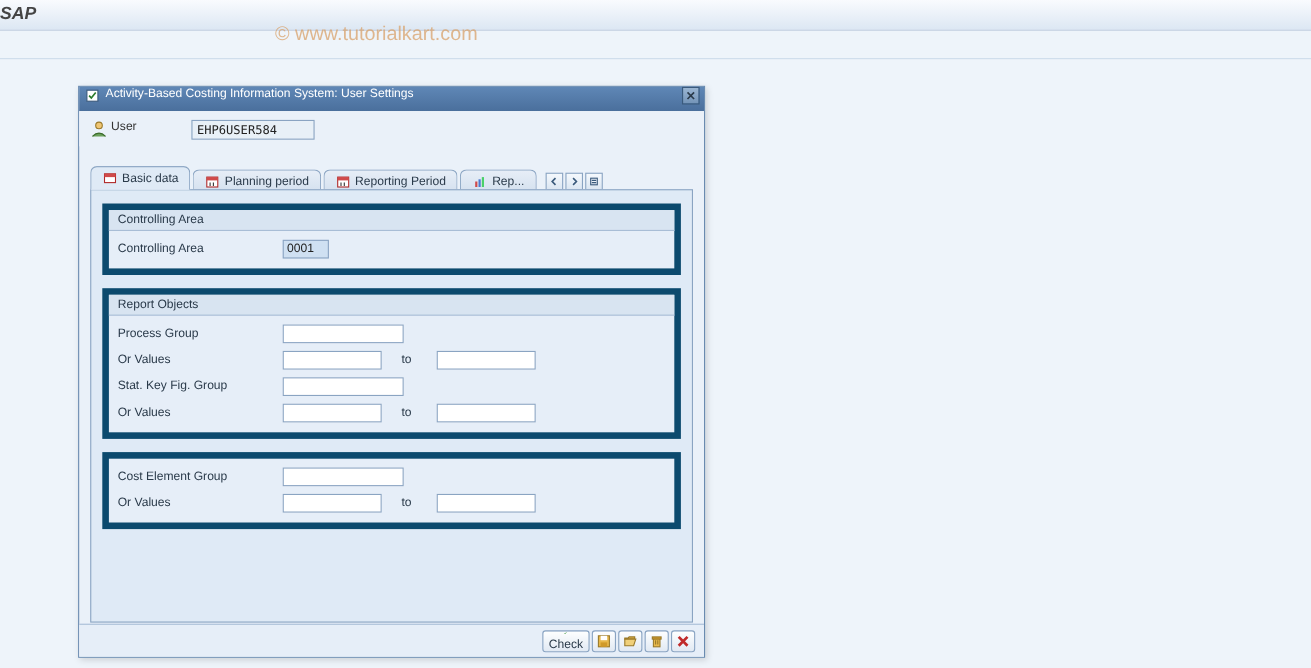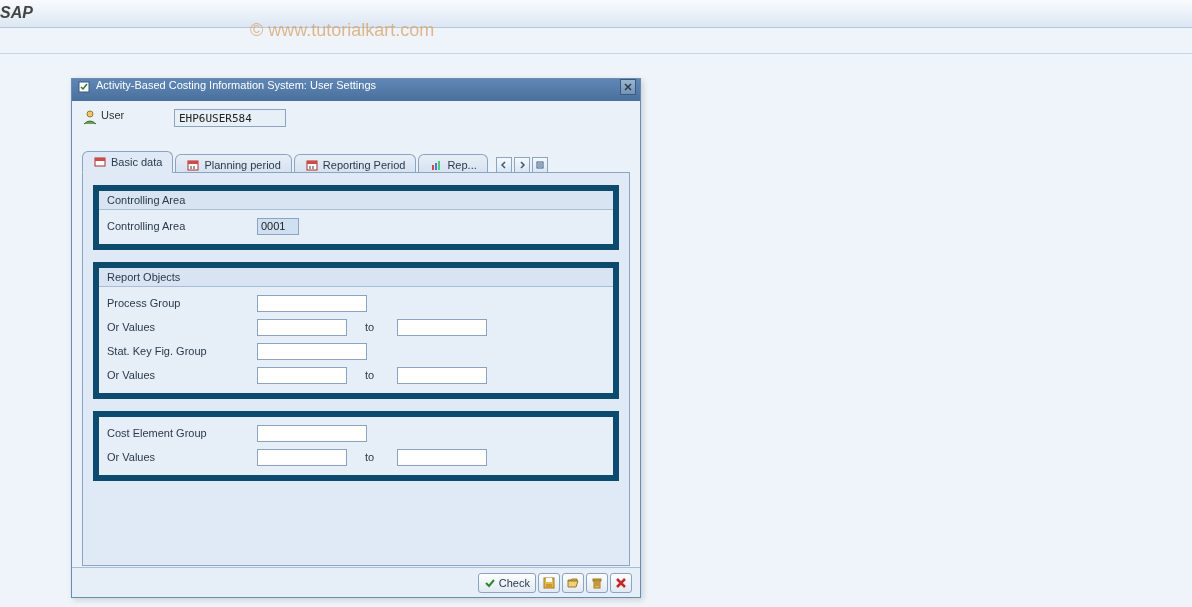--- a/index.html
+++ b/index.html
@@ -42,21 +42,21 @@
     .form-row { display: flex; align-items: center; height: 24px; }
     .form-label { width: 150px; font-size: 11px; color: #2a3a4a; }
     .text-input { background: #fff; border: 1px solid #8aa4c2; height: 17px; font-size: 11px; padding: 0 3px; font-family: monospace; color: #222; }
     .ro-input { background: #cfe0f2; border: 1px solid #8aa4c2; height: 17px; font-size: 11px; padding: 0 3px; font-family: Liberation Sans, sans-serif; color: #222; display: flex; align-items: center; }
     .w1 { width: 110px; }
     .wsm { width: 42px; }
     .wmd { width: 90px; }
     .to-label { font-size: 11px; color: #2a3a4a; width: 50px; text-align: left; padding-left: 18px; }
     
     .dialog-footer { background: #e6eef8; border-top: 1px solid #a8bdd6; height: 30px; display: flex; align-items: center; justify-content: flex-end; padding: 0 8px; gap: 2px; }
-    .footer-btn { height: 20px; background: linear-gradient(#feffff, #e1e9f3); border: 1px solid #8aa4c2; border-radius: 3px; display: flex; align-items: center; padding: 0 5px; font-size: 11px; color: #2a3a4a; cursor: pointer; gap: 3px; }
+    .footer-btn { height: 20px; background: linear-gradient(#feffff, #e1e9f3); border: 1px solid #8aa4c2; border-radius: 3px; display: flex; align-items: center; padding: 0 5px; font-size: 11px; color: #2a3a4a; cursor: pointer; gap: 3px; flex-direction: column; }
     .footer-btn.icon-only { width: 22px; justify-content: center; padding: 0; }
     
     svg { display: block; }
     .tab-panel-spacer { height: 60px; }
   </style>
 </head>
 <body>
 
 <div class="title-bar">
   <span class="title-bar-text">SAP</span>

